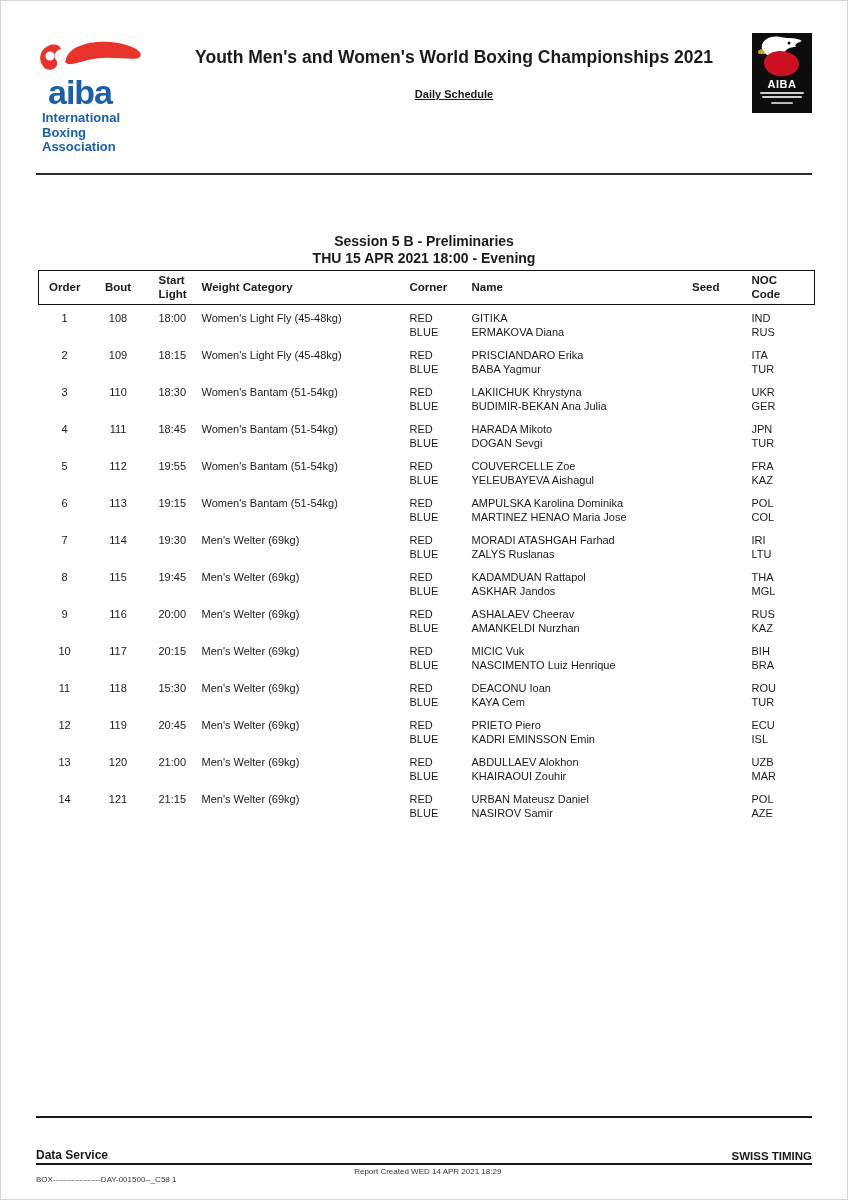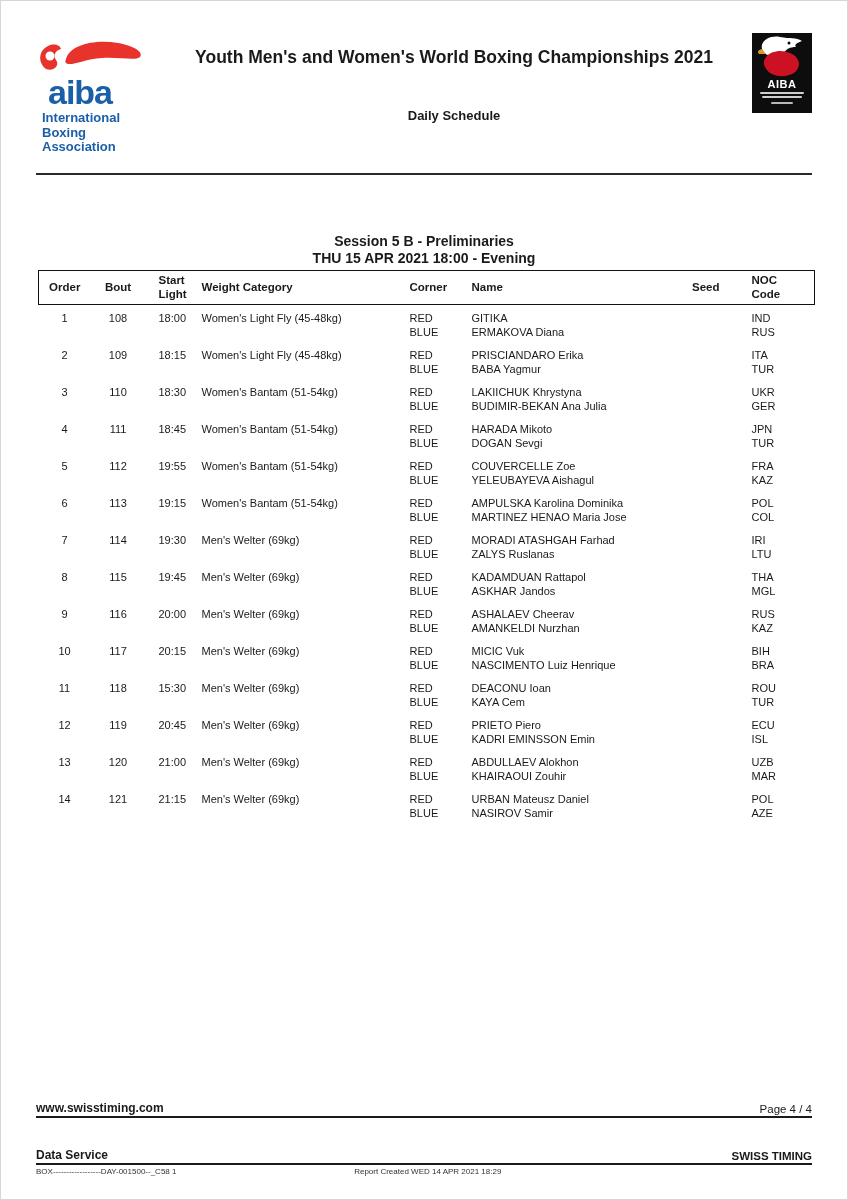--- a/index.html
+++ b/index.html
@@ -9,21 +9,21 @@
     position:relative; width:848px; height:1200px; background:#ffffff;
     margin:0 auto; overflow:hidden; border:1px solid #d6d6d6;
   }
   
   .header { display:flex; align-items:flex-start; padding:30px 35px 0 35px; }
   .aiba-logo { width:120px; flex:0 0 120px; position:relative; padding-top:8px; }
   .aiba-word { font-size:34px; font-weight:bold; color:#1b5fa8; letter-spacing:-1px; line-height:0.9; margin-left:12px; }
   .aiba-tagline { font-size:13px; color:#1b5fa8; margin-left:6px; margin-top:3px; line-height:1.15; font-weight:bold; }
   .header-center { flex:1 1 auto; text-align:center; }
   .doc-title { font-size:17.5px; font-weight:bold; margin-top:16px; }
-  .doc-subtitle { font-size:13px; font-weight:bold; margin-top:40px; }
+  .doc-subtitle { font-size:11px; font-weight:bold; margin-top:20px;text-decoration:underline; }
   .event-logo {
     flex:0 0 60px; width:60px; height:80px; background:#0d0d0d; margin-top:2px;
     display:flex; flex-direction:column; align-items:center; padding-top:2px;
   }
   .event-logo .word { color:#ffffff; font-weight:bold; font-size:11px; letter-spacing:0.5px; margin-top:1px; }
   .tiny-bar { height:2px; background:#cfcfcf; margin-top:2px; border-radius:1px; }
   .tiny-bar.w1 { width:44px; } .tiny-bar.w2 { width:40px; } .tiny-bar.w3 { width:22px; margin-top:4px; background:#b9b9b9; }
   .header-rule { height:2px; background:#2a2a2a; margin:18px 35px 0 35px; }
   
   .session { text-align:center; margin-top:58px; }
@@ -53,21 +53,21 @@
   
   .footer { position:absolute; left:35px; right:35px; bottom:22px; }
   .f-line { display:flex; justify-content:space-between; align-items:flex-end; }
   .f-site { font-size:12px; font-weight:bold; }
   .f-page { font-size:11.5px; }
   .f-rule1 { height:2px; background:#1a1a1a; margin-top:1px; }
   .f-service { font-size:12px; font-weight:bold; }
   .f-brand { font-size:11.5px; font-weight:bold;margin-top:32px; }
   .f-rule2 { height:2px; background:#1a1a1a; margin-top:1px; }
   .f-tiny { position:relative; font-size:8px; color:#333; margin-top:2px; height:10px; }
-  .f-doccode { position:absolute; left:0; top:0; }
+  .f-doccode { position:absolute; left:0; top:8px; }
   .f-report { position:absolute; left:41%; top:0; }
 </style>
 </head>
 <body>
 
 <div class="page">
 
   <div class="header">
     <div class="aiba-logo">
       <svg width="112" height="34" viewBox="0 0 112 34">
@@ -458,24 +458,20 @@
             <td class="c-corner">BLUE</td>
             <td class="c-name">NASIROV Samir</td>
             <td class="c-seed"></td>
             <td class="c-noc">AZE</td>
           </tr>
         </tbody>
     </table>
   </div>
 
   <div class="footer">
-    <div class="f-line">
-      <span class="f-site">www.swisstiming.com</span>
-      <span class="f-page">Page 4 / 4</span>
-    </div>
     <div class="f-rule1"></div>
     <div class="f-line">
       <span class="f-service">Data Service</span>
       <span class="f-brand">SWISS TIMING</span>
     </div>
     <div class="f-rule2"></div>
     <div class="f-tiny">
       <span class="f-doccode">BOX------------------DAY-001500--_C58 1</span>
       <span class="f-report">Report Created  WED 14 APR 2021 18:29</span>
     </div>

